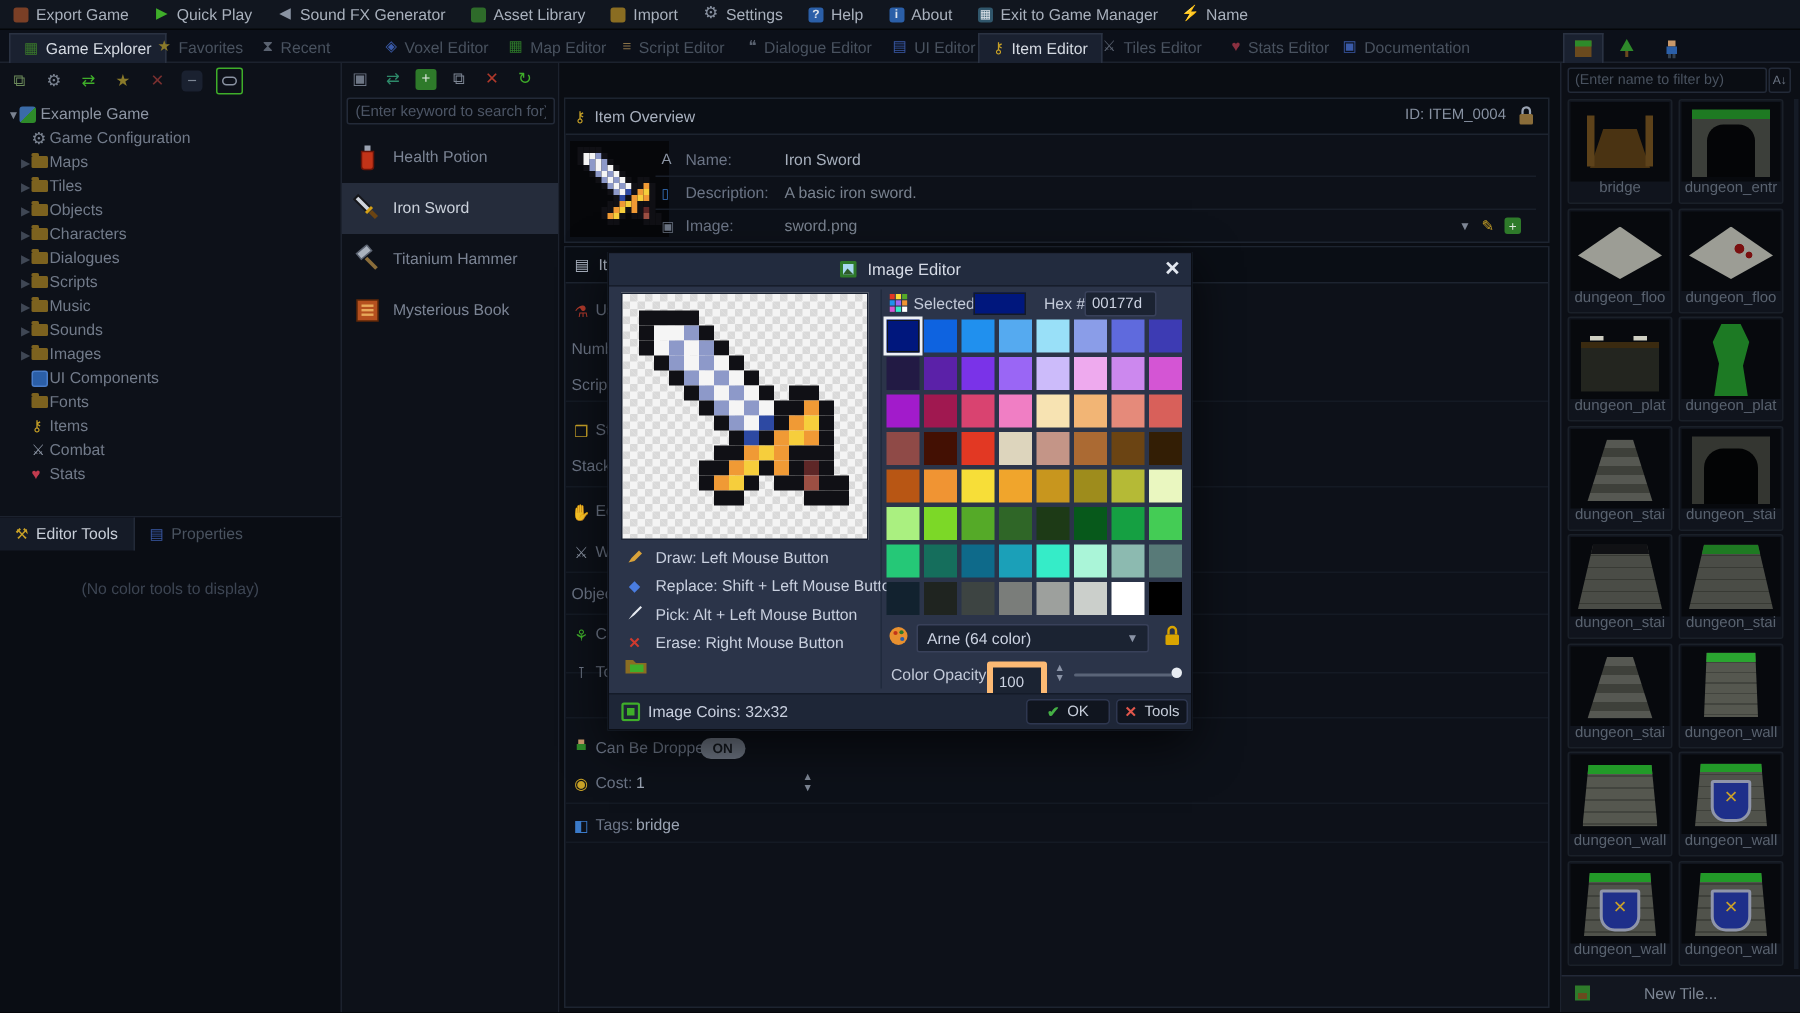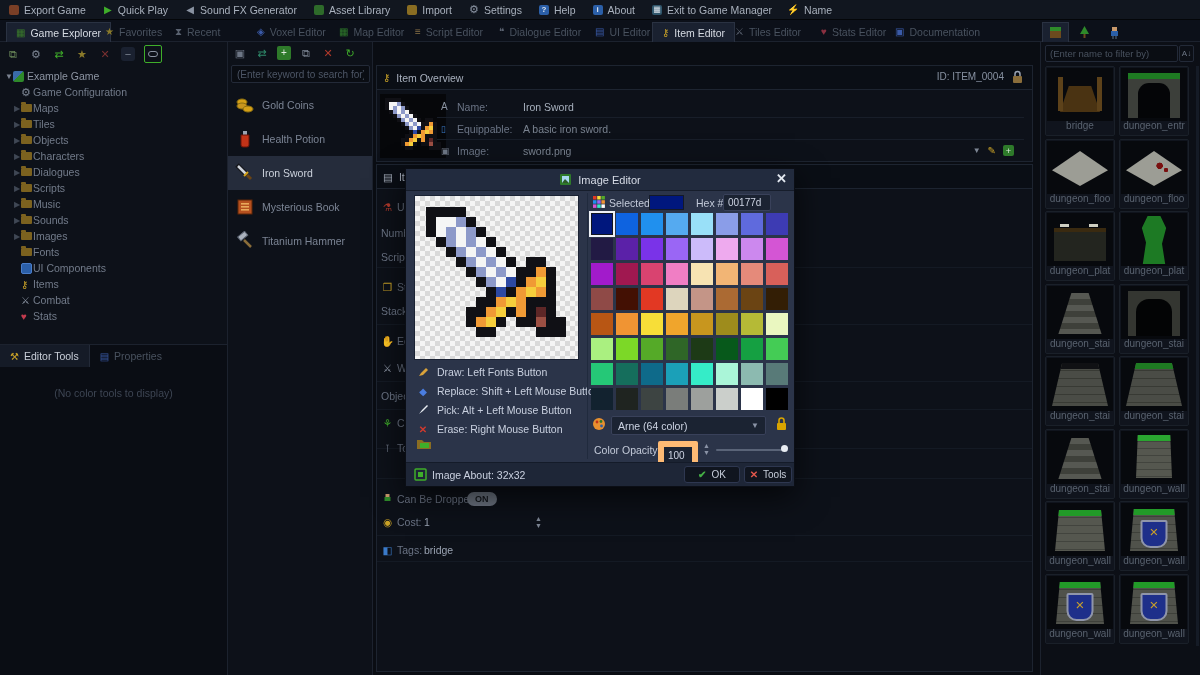--- a/index.html
+++ b/index.html
@@ -177,21 +177,21 @@
   .hexinput { position:absolute; left:317px; top:25px; width:48px; height:17px; background:#1b2332; border:1px solid #39415a;
               border-radius:2px; color:#ccd3e2; font-size:10px; padding:0 4px; font-family:"Liberation Sans",sans-serif; }
   .palette { position:absolute; left:185px; top:44px; width:200px; height:200px; display:grid;
              grid-template-columns:repeat(8,22px); grid-auto-rows:22px; gap:3px; }
   .pal-cell { width:22px; height:22px; }
   .pal-cell.selected { box-shadow:0 0 0 2px #eef1f6, inset 0 0 0 1px #10151f; }
   .dd-select { position:absolute; left:205px; top:247px; width:155px; height:19px; background:#1b2332;
                border:1px solid #39415a; border-radius:2px; display:flex; align-items:center; padding:0 6px; color:#ccd3e2; }
   .dd-chev { position:absolute; right:6px; font-size:8px; color:#8a93a6; }
   .op-input { position:absolute; left:252px; top:272px; width:40px; height:28px; background:#1b2332;
-              border:6px solid #fdba74; border-radius:2px; color:#ccd3e2; font-size:10px; padding:0 4px;
+              border:4px solid #fdba74; border-radius:2px; color:#ccd3e2; font-size:10px; padding:0 4px;
               font-family:"Liberation Sans",sans-serif; }
   .op-stepper { position:absolute; left:297px; top:273px; font-size:7px; line-height:7px; color:#8a93a6; }
   .op-track { position:absolute; left:310px; top:280px; width:70px; height:2px; background:#5a6478; border-radius:1px; }
   .op-knob { position:absolute; left:375px; top:276px; width:7px; height:7px; background:#e8ecf2; border-radius:50%; }
   .dlg-bottom { position:absolute; left:0; right:0; bottom:0; height:24px; background:#1e2637; border-top:1px solid #141b29; }
   .btn { position:absolute; top:3px; height:17px; background:#10151f; border:1px solid #2e3750; border-radius:3px;
          display:flex; align-items:center; justify-content:center; gap:5px; font-size:10px; color:#c6cdda; }
   .btn-ok { left:278px; width:56px; } .btn-cancel { left:338px; width:48px; }
   .chk { color:#45b045; font-weight:bold; font-size:10px; } .crossr { color:#e2574c; font-weight:bold; font-size:10px; }
 </style>
@@ -377,26 +377,26 @@
           <span class="tr-arrow">▶</span>
           <span class="tr-icon folder-ic"></span>
           <span class="tr-label">Sounds</span>
         </div>
       <div class="tree-row">
           <span class="tr-arrow">▶</span>
           <span class="tr-icon folder-ic"></span>
           <span class="tr-label">Images</span>
         </div>
       <div class="tree-row">
+          <span class="tr-icon sq-ic" style="background:#2b5fa8;border:1px solid #4a7dc9"></span>
+          <span class="tr-label">UI Components</span>
+        </div>
+      <div class="tree-row">
           <span class="tr-icon folder-ic"></span>
           <span class="tr-label">Fonts</span>
-        </div>
-      <div class="tree-row">
-          <span class="tr-icon sq-ic" style="background:#2b5fa8;border:1px solid #4a7dc9"></span>
-          <span class="tr-label">UI Components</span>
         </div>
       <div class="tree-row">
           <span class="tr-icon" style="color:#c9a227;font-size:10px">⚷</span>
           <span class="tr-label">Items</span>
         </div>
       <div class="tree-row">
           <span class="tr-icon" style="color:#8a93a2;font-size:10px">⚔</span>
           <span class="tr-label">Combat</span>
         </div>
       <div class="tree-row">
@@ -426,57 +426,49 @@
       <span class="tbi" style="color:#2e8a6a">⇄</span>
       <span class="tbi" style="background:#2e7a2a;border-radius:2px;color:#dfe8df;font-size:10px">+</span>
       <span class="tbi" style="color:#7d8694">⧉</span>
       <span class="tbi" style="color:#b0392b">✕</span>
       <span class="tbi" style="color:#3fae2a">↻</span>
     </div>
     <input class="il-search" placeholder="(Enter keyword to search for)" style="">
     <div class="il-list">
       <div class="il-row">
         <svg class="il-ic" viewBox="0 0 20 20">
-            <ellipse cx="7" cy="7" rx="5" ry="3" fill="#d4a017" stroke="#8a6d10"></ellipse>
-            <ellipse cx="7" cy="11" rx="5" ry="3" fill="#c8961e" stroke="#8a6d10"></ellipse>
-            <ellipse cx="13" cy="14" rx="5" ry="3" fill="#d4a017" stroke="#8a6d10"></ellipse>
-          </svg>
-        <span class="il-label">Gold Coins</span>
-        </div>
-      <div class="il-row">
-        <svg class="il-ic" viewBox="0 0 20 20">
             <rect x="8" y="2" width="4" height="4" fill="#9aa3b2"></rect>
             <path d="M6 6 h8 v10 a2 2 0 0 1 -2 2 h-4 a2 2 0 0 1 -2 -2 z" fill="#c23318" stroke="#6b1408"></path>
           </svg>
         <span class="il-label">Health Potion</span>
         </div>
       <div class="il-row selected">
         <svg class="il-ic" viewBox="0 0 20 20">
             <path d="M2 2 L11 11" stroke="#15161a" stroke-width="5"></path>
             <path d="M3 3 L11 11" stroke="#cfd4dc" stroke-width="2.5"></path>
             <path d="M9 13 L13 9" stroke="#d4a017" stroke-width="2"></path>
             <path d="M12 12 L16 16" stroke="#6b4413" stroke-width="3"></path>
           </svg>
         <span class="il-label">Iron Sword</span>
         </div>
       <div class="il-row">
         <svg class="il-ic" viewBox="0 0 20 20">
+            <rect x="3" y="3" width="9" height="5" fill="#aab2bd" stroke="#5a6270" transform="rotate(-40 7 5)"></rect>
+            <path d="M9 9 L16 16" stroke="#8a6d3a" stroke-width="2.5"></path>
+          </svg>
+        <span class="il-label">Titanium Hammer</span>
+        </div>
+      <div class="il-row">
+        <svg class="il-ic" viewBox="0 0 20 20">
             <rect x="3" y="3" width="14" height="14" fill="#b5501f" stroke="#5e2708"></rect>
             <rect x="6" y="6" width="8" height="1.6" fill="#e8a95a"></rect>
             <rect x="6" y="9" width="8" height="1.6" fill="#e8a95a"></rect>
             <rect x="6" y="12" width="8" height="1.6" fill="#e8a95a"></rect>
           </svg>
         <span class="il-label">Mysterious Book</span>
-        </div>
-      <div class="il-row">
-        <svg class="il-ic" viewBox="0 0 20 20">
-            <rect x="3" y="3" width="9" height="5" fill="#aab2bd" stroke="#5a6270" transform="rotate(-40 7 5)"></rect>
-            <path d="M9 9 L16 16" stroke="#8a6d3a" stroke-width="2.5"></path>
-          </svg>
-        <span class="il-label">Titanium Hammer</span>
         </div>
     </div>
   </div>
 
   <div class="panel main">
 
     <div class="subpanel overview">
       <div class="sp-header">
         <span style="margin:0 6px 0 6px;color:#c9a227;font-size:10px">⚷</span>
         <span>Item Overview</span>
@@ -581,21 +573,21 @@
           </div>
         </div>
       <div class="ov-row" style="top:30px">
         <span class="ov-icn" style="color:#8a93a2;font-size:10px">A</span>
         <span class="ov-label">Name:</span>
         <span class="ov-value">Iron Sword</span>
         </div>
       <div class="ov-sep" style="top:51px"></div>
       <div class="ov-row" style="top:52px">
         <span class="ov-icn" style="color:#3a7ac9;font-size:9px">▯</span>
-        <span class="ov-label">Equippable:</span>
+        <span class="ov-label">Description:</span>
         <span class="ov-value" style="color:#79828f">A basic iron sword.</span>
         </div>
       <div class="ov-sep" style="top:73px"></div>
       <div class="ov-row" style="top:74px">
         <span class="ov-icn" style="color:#6d7685;font-size:9px">▣</span>
         <span class="ov-label">Image:</span>
         <span class="ov-value" style="color:#79828f">sword.png</span>
         <span class="ov-imgbtns">
           <span style="color:#7d8694;font-size:8px">▼</span>
           <span style="color:#c9a227;font-size:10px">✎</span>
@@ -736,20 +728,27 @@
         <div class="tile-label">dungeon_wall</div>
       </div>
     <div class="tile-card" style="left:4px;top:532px">
         <div class="thumb th-shield"></div>
         <div class="tile-label">dungeon_wall</div>
       </div>
     <div class="tile-card" style="left:78px;top:532px">
         <div class="thumb th-shield"></div>
         <div class="tile-label">dungeon_wall</div>
       </div>
+    <div class="newtile">
+      <span class="nt-ic"><svg width="12" height="12">
+            <rect x="1" y="1" width="10" height="10" fill="#2e7a2a"></rect>
+            <rect x="3" y="6" width="6" height="4" fill="#6b4a1e"></rect>
+          </svg></span>
+      <span class="nt-label">New Tile...</span>
+    </div>
   </div>
 
   <div class="dialog">
     <div class="dlg-title">
       <svg width="13" height="13">
           <rect x="1" y="1" width="11" height="11" rx="1" fill="#2e7a2a"></rect>
           <rect x="3" y="3" width="7" height="7" fill="#a8d8f0"></rect>
           <polygon points="3,10 6,6 10,10" fill="#2e5a2a"></polygon>
         </svg>
       <span>Image Editor</span>
@@ -848,21 +847,21 @@
           <div style="position: absolute; left: 120px; top: 130px; width: 10px; height: 10px; background: rgb(16, 16, 21);"></div>
           <div style="position: absolute; left: 130px; top: 130px; width: 10px; height: 10px; background: rgb(16, 16, 21);"></div>
           <div style="position: absolute; left: 140px; top: 130px; width: 10px; height: 10px; background: rgb(16, 16, 21);"></div>
         </div>
       </div>
 
     <div class="legend-row" style="top:196px">
         <span class="legend-ic"><svg width="11" height="11">
             <path d="M1 10 L3 7 L8 2 L10 4 L5 9 Z" fill="#d9a23a"></path>
           </svg></span>
-        <span>Draw: Left Fonts Button</span>
+        <span>Draw: Left Mouse Button</span>
       </div>
     <div class="legend-row" style="top:215px">
         <span class="legend-ic" style="color:#4a7de0">◆</span>
         <span>Replace: Shift + Left Mouse Button</span>
       </div>
     <div class="legend-row" style="top:234px">
         <span class="legend-ic"><svg width="11" height="11">
             <path d="M1 10 L4 6 L9 1 L10 2 L5 7 Z" fill="#e8ecf2"></path>
           </svg></span>
         <span>Pick: Alt + Left Mouse Button</span>
@@ -980,21 +979,21 @@
     <input class="op-input" value="100" style="">
     <span class="op-stepper">▲<br>▼</span>
     <div class="op-track"></div>
     <div class="op-knob"></div>
 
     <div class="dlg-bottom">
       <span style="position:absolute;left:8px;top:5px"><svg width="13" height="13">
             <rect x="1" y="1" width="11" height="11" rx="1" fill="none" stroke="#3fae2a" stroke-width="1.5"></rect>
             <rect x="4" y="4" width="5" height="5" fill="#3fae2a"></rect>
           </svg></span>
-      <span style="position:absolute;left:26px;top:6px">Image About: 32x32</span>
+      <span style="position:absolute;left:26px;top:6px">Image Coins: 32x32</span>
       <div class="btn btn-ok">
           <span class="chk">✔</span>
           <span>OK</span>
         </div>
       <div class="btn btn-cancel">
           <span class="crossr">✕</span>
           <span>Tools</span>
         </div>
     </div>
   </div>

